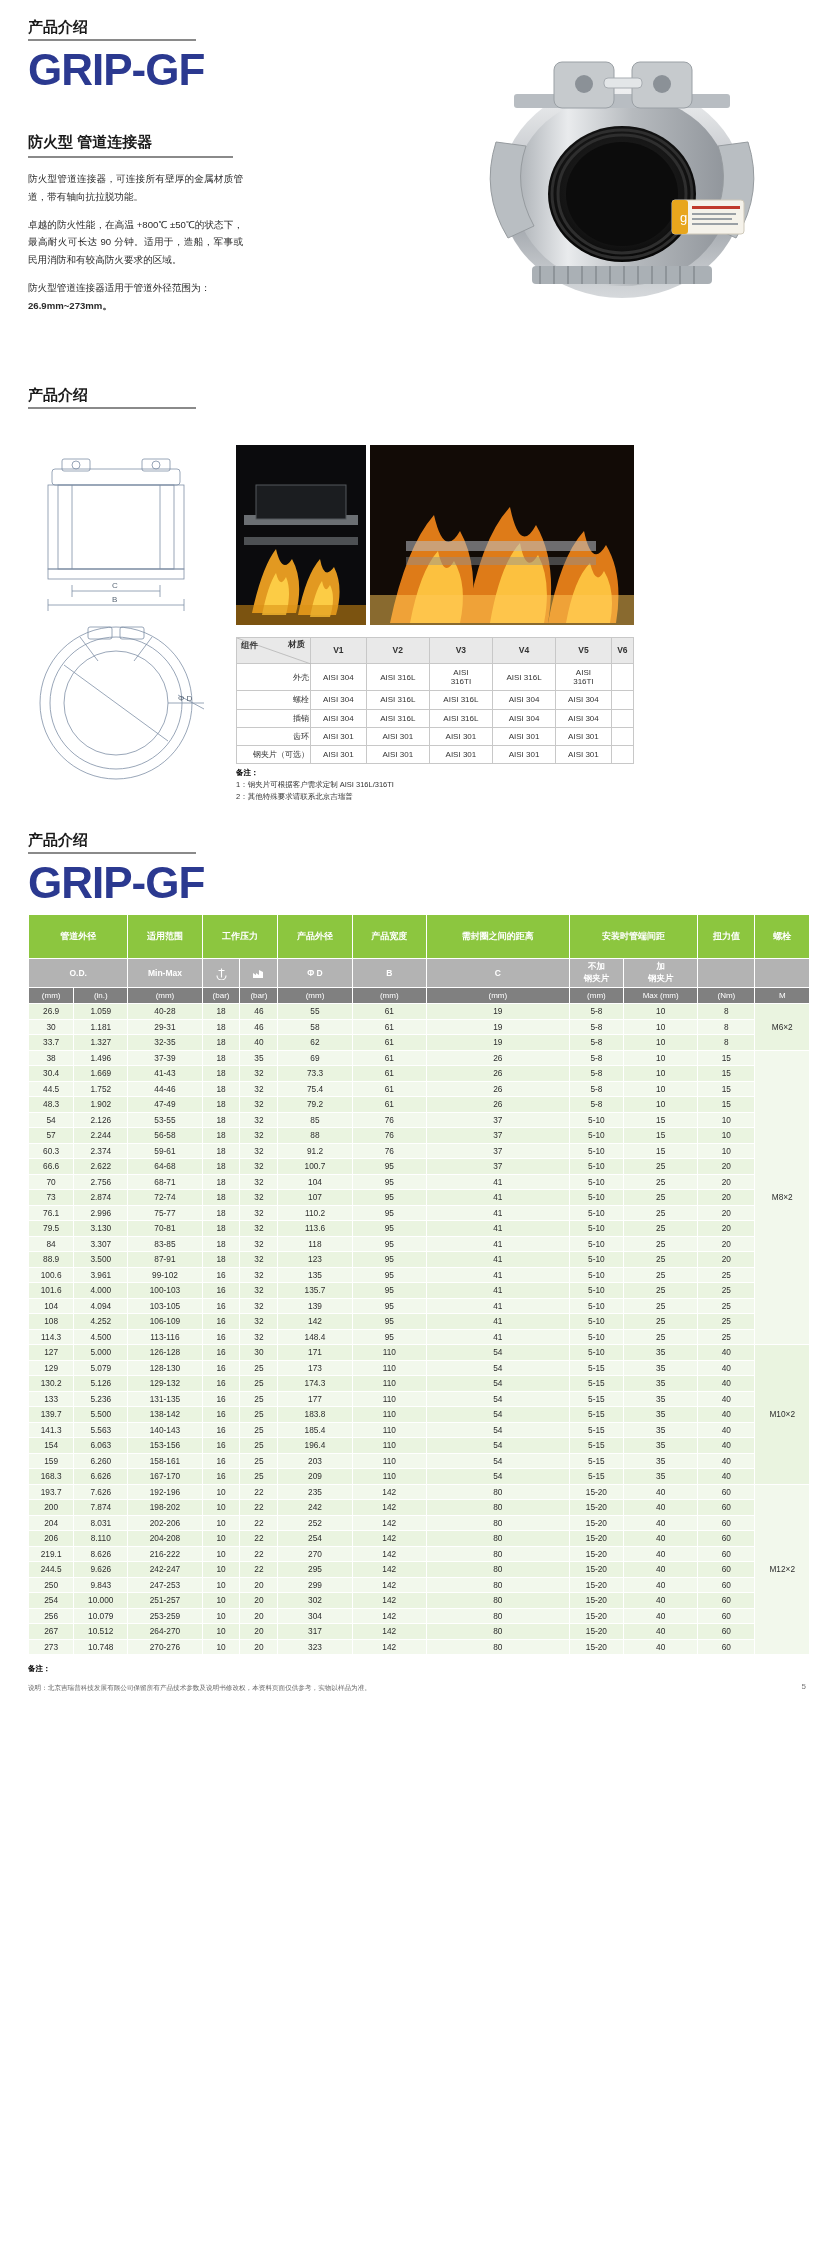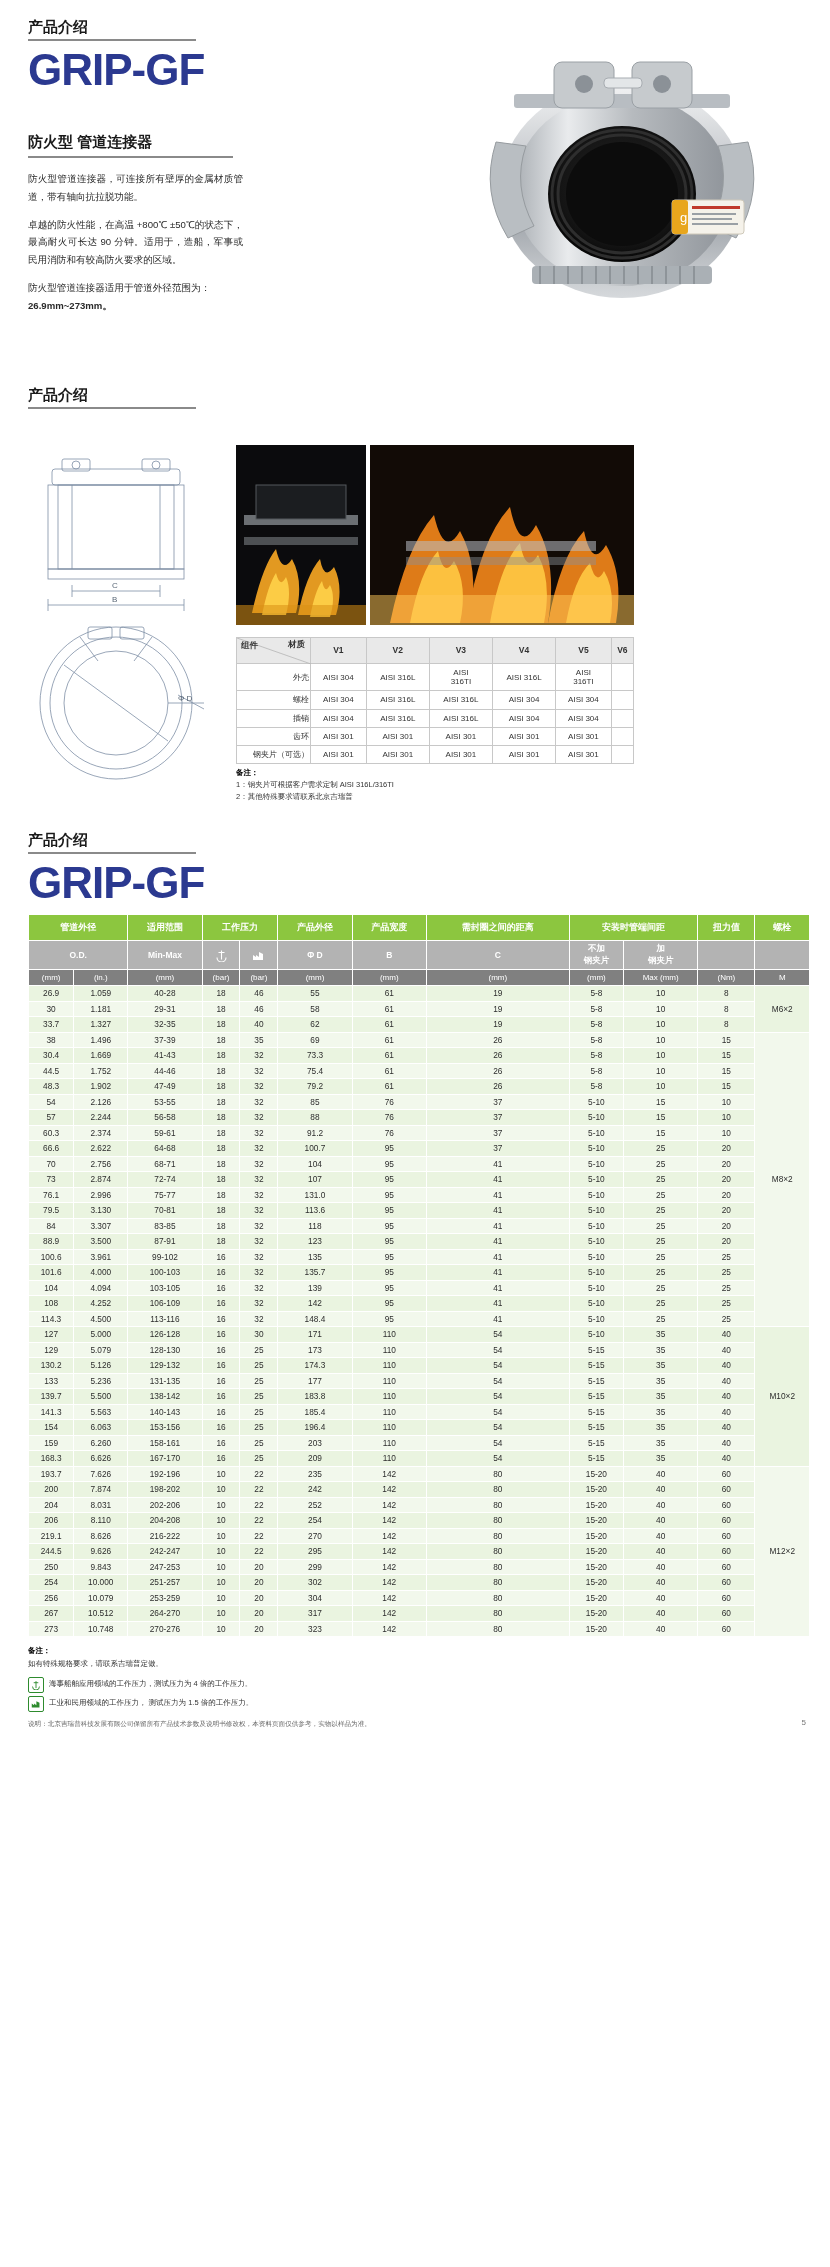--- a/index.html
+++ b/index.html
@@ -70,21 +70,21 @@
   .mat-corner .cl { position: absolute; left: 4px; bottom: 12px; }
   .mat-corner .cr { position: absolute; right: 5px; top: 2px; }
   .mat-corner svg { position:absolute; left:0; top:0; }
   .notes { position: absolute; left: 208px; top: 352px; font-size: 7.5px; line-height: 1.6; color: #333; }
   .notes .nt-title { font-weight: bold; color: #000; }
 
   
   #block3 { padding: 6px 24px 0 24px; }
   .spec-table { width: 782px; border-collapse: collapse; font-size: 8.3px; margin-top: 8px; }
   .spec-table th, .spec-table td { border: 1px solid #ffffff; text-align: center; padding: 2px 1px; }
-  .spec-table thead tr.h1 th { background: #8cc63f; color: #ffffff; font-weight: bold; font-size: 9px; height: 26px; border-color:#ffffff; }
+  .spec-table thead tr.h1 th { background: #8cc63f; color: #ffffff; font-weight: bold; font-size: 9px; height: 44px; border-color:#ffffff; }
   .spec-table thead tr.h2 th { background: #b3b3b3; color: #ffffff; font-weight: bold; font-size: 8.5px; height: 22px; }
   .spec-table thead tr.h3 th { background: #808080; color: #ffffff; font-weight: normal; font-size: 8px; height: 16px; }
   .spec-table tbody td { background: #eaf4e0; color: #2d2d2d; height: 15.5px; }
   .spec-table tbody tr:nth-child(even) td { background: #f2f8ec; }
   .spec-table tbody td.bolt { background: #eaf4e0; }
   .icon-cell svg { display:block; margin: 0 auto; }
 
   .footer-notes { margin-top: 8px; font-size: 7.5px; line-height: 1.7; color: #333; }
   .footer-notes .ft-title { font-weight: bold; color: #000; }
   .footer-icons { margin-top: 6px; display: flex; flex-direction: column; gap: 3px; }
@@ -585,21 +585,21 @@
             <td>5-10</td>
             <td>25</td>
             <td>20</td>
           </tr>
           <tr>
             <td>76.1</td>
             <td>2.996</td>
             <td>75-77</td>
             <td>18</td>
             <td>32</td>
-            <td>131.0</td>
+            <td>110.2</td>
             <td>95</td>
             <td>41</td>
             <td>5-10</td>
             <td>25</td>
             <td>20</td>
           </tr>
           <tr>
             <td>79.5</td>
             <td>3.130</td>
             <td>70-81</td>
@@ -963,37 +963,18 @@
             <td>80</td>
             <td>15-20</td>
             <td>40</td>
             <td>60</td>
           </tr>
         </tbody>
     </table>
 
     <div class="footer-notes">
       <div class="ft-title">备注：</div>
-      <div>如有特殊规格要求，请联系吉瑞普定做。</div>
-      <div class="footer-icons">
-        <div class="fi-row">
-          <span class="fi-badge">
-            <svg width="10" height="10" viewBox="0 0 13 13">
-                <path d="M6.5 1.5v9M3.5 3.5h6M2 8.5a4.5 4.5 0 0 0 9 0" stroke="#2e8b2e" stroke-width="1.2" fill="none"></path>
-              </svg>
-          </span>
-          <span>海事船舶应用领域的工作压力，测试压力为 4 倍的工作压力。</span>
-        </div>
-        <div class="fi-row">
-          <span class="fi-badge">
-            <svg width="10" height="10" viewBox="0 0 13 13">
-                <path d="M1 11V6l3 2V6l3 2V3l4 2v6z" fill="#2e8b2e"></path>
-              </svg>
-          </span>
-          <span>工业和民用领域的工作压力， 测试压力为 1.5 倍的工作压力。</span>
-        </div>
-      </div>
       <div class="disclaimer">说明：北京吉瑞普科技发展有限公司保留所有产品技术参数及说明书修改权，本资料页面仅供参考，实物以样品为准。</div>
     </div>
   </div>
 
   <div class="pagenum">5</div>
 </div>
 
 </body></html>

